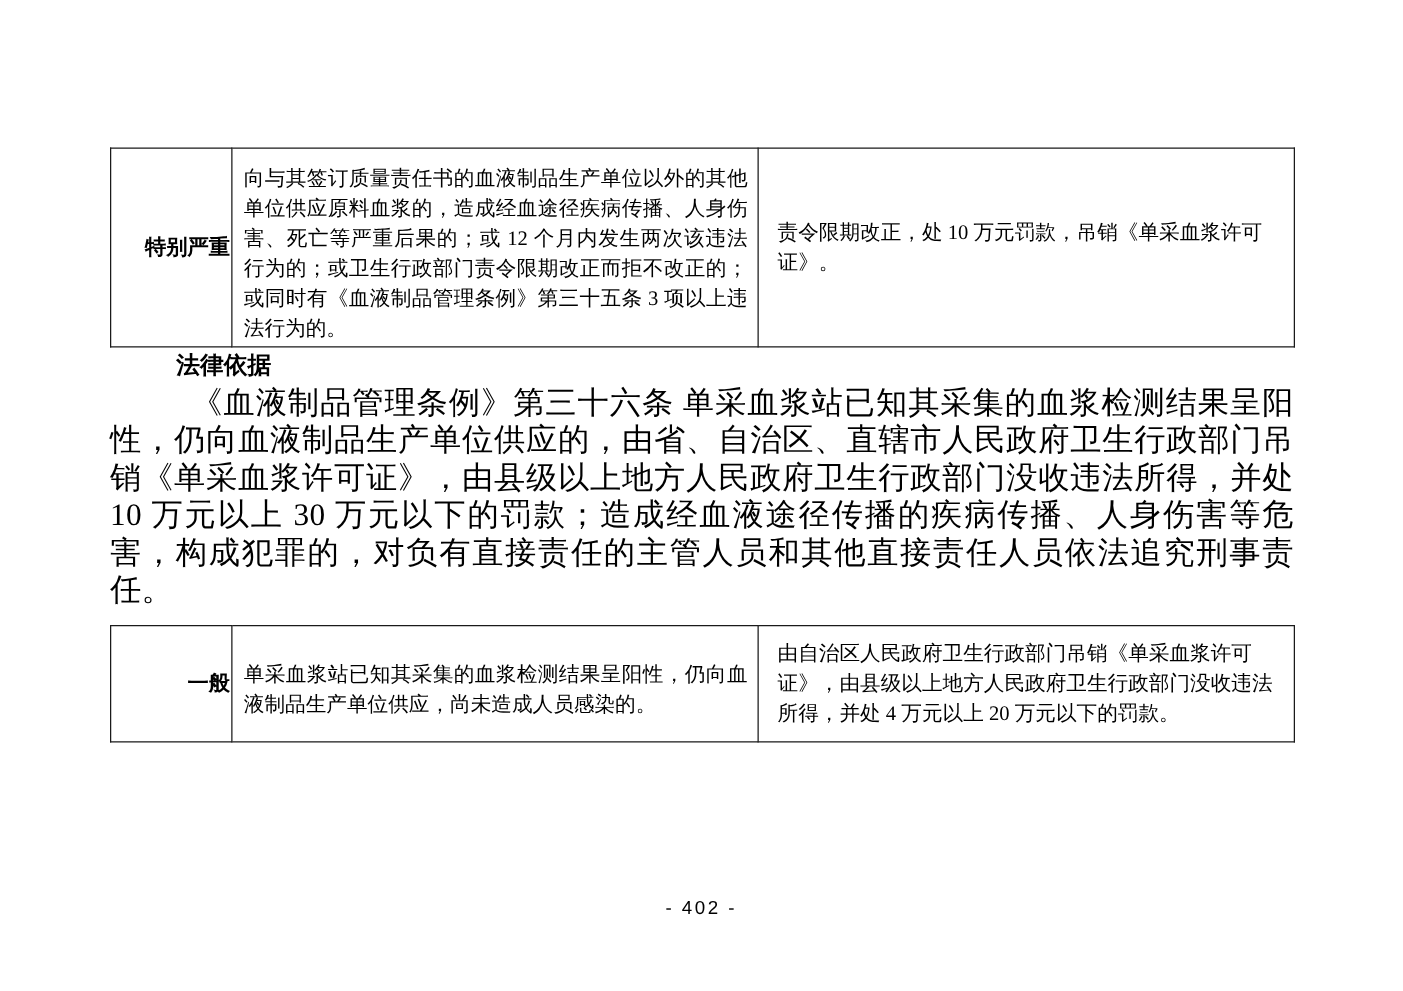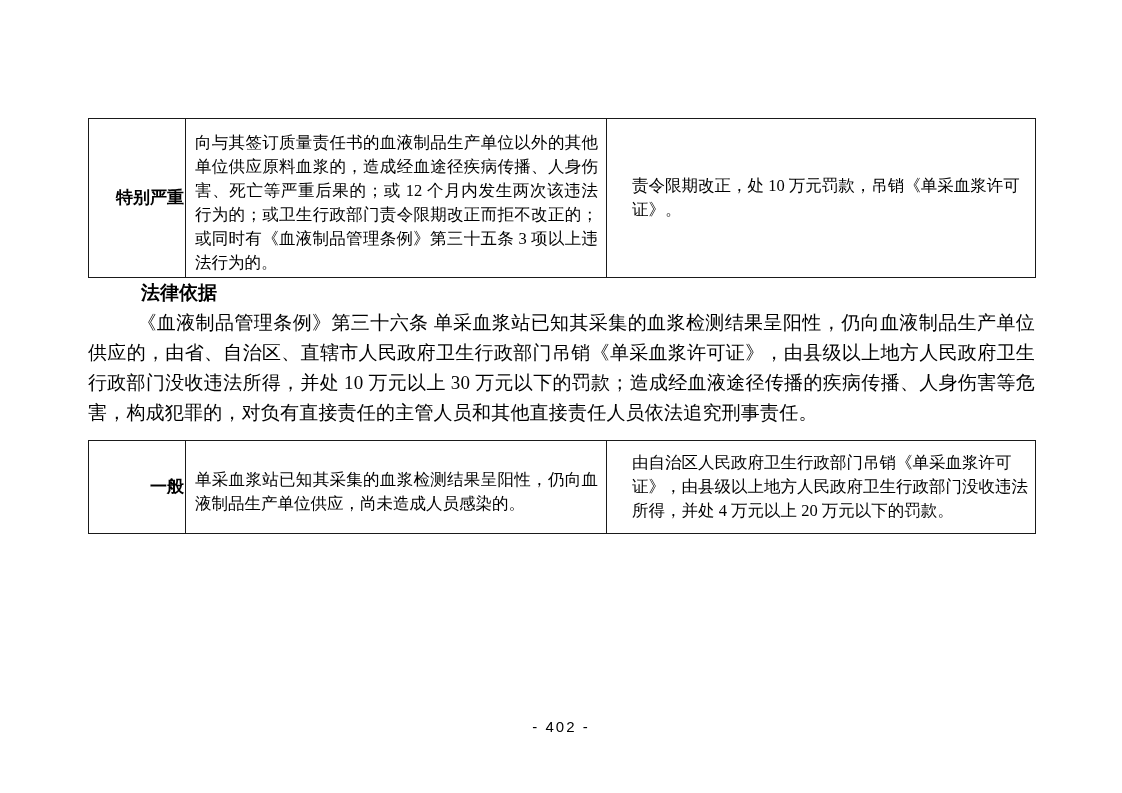--- a/index.html
+++ b/index.html
@@ -49,21 +49,21 @@
     font-family: "Liberation Sans", sans-serif;
     font-size: 17px;
   }
   .cell-text {
     padding: 12px 8px 2px 9px;
     text-align: justify;
     vertical-align: middle;
     margin-top: 19px;
   }
   .cell-range {
-    padding: 2px 6px 2px 25px;
+    padding: 2px 6px 2px 15px;
     vertical-align: middle;
   }
 
   
   .article-heading {
     margin-top: 10px;
     padding-left: 53px;
     font-family: "Liberation Sans", sans-serif;
     font-weight: bold;
     font-size: 20.5px;
@@ -71,21 +71,21 @@
     letter-spacing: 0.3px;
   }
   .legal-basis-label {
     padding-left: 53px;
     font-size: 19px;
     line-height: 30px;
     font-weight: bold;
   }
   .legal-basis-text {
     margin: 0;
-    font-size: 19px;
+    font-size: 25px;
     line-height: 30px;
     text-align: justify;
     text-indent: 2.6em;
     letter-spacing: 0.2px;
   }
   .standard-title {
     margin-top: 12px;
     text-align: center;
     font-family: "Liberation Sans", sans-serif;
     font-weight: bold;

